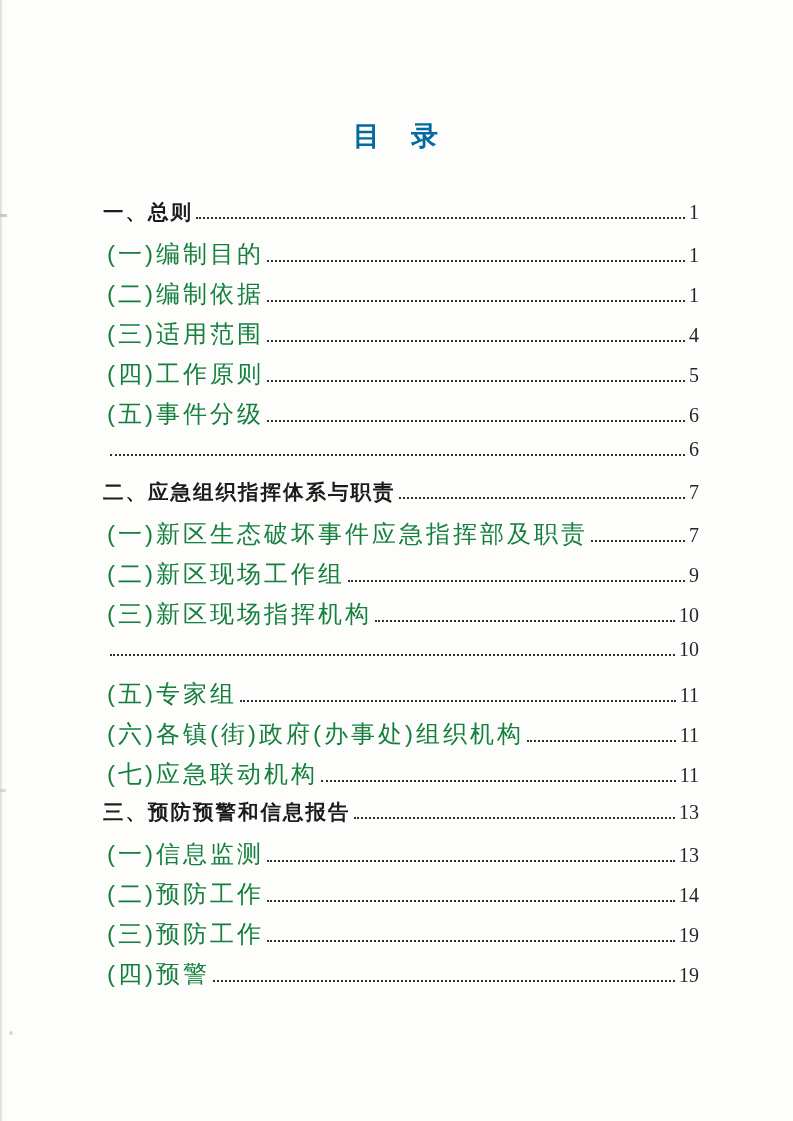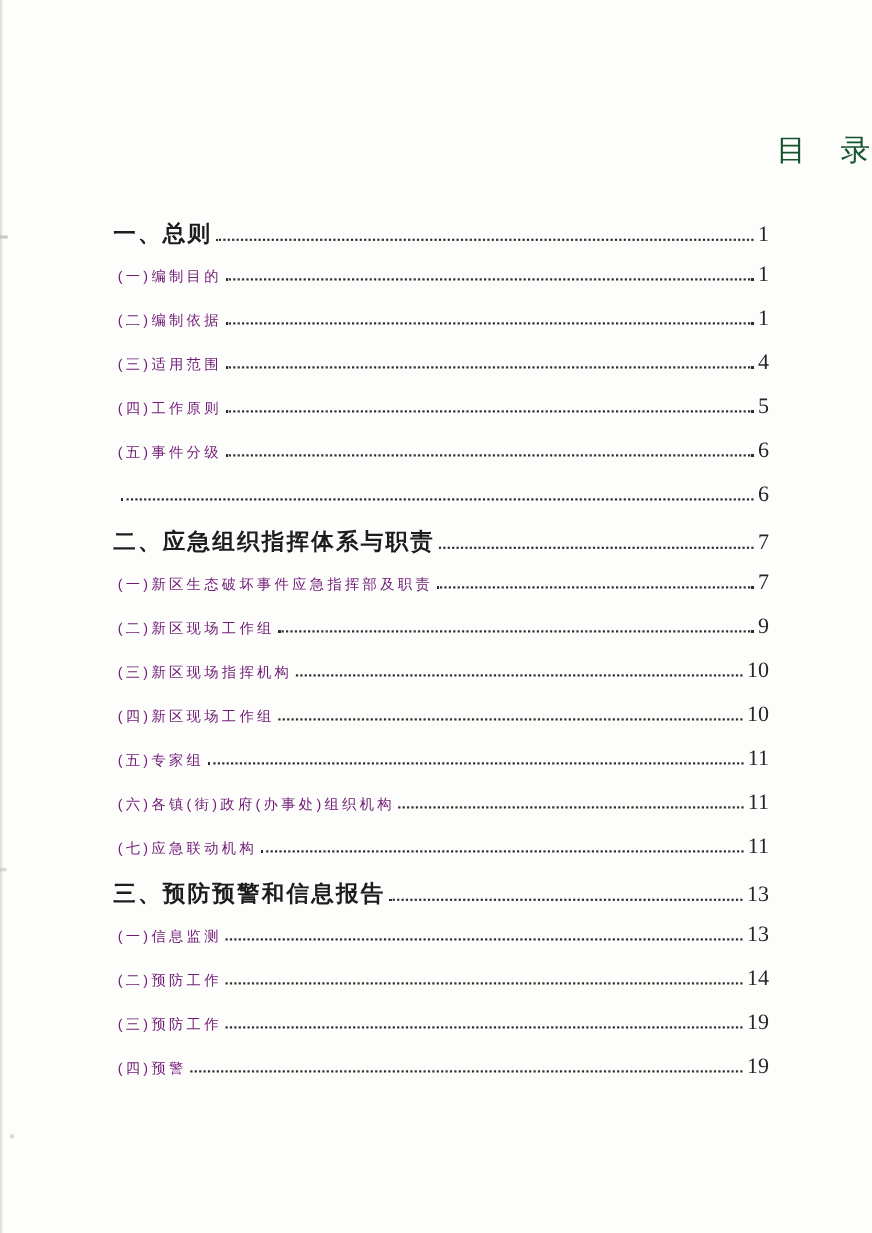--- a/index.html
+++ b/index.html
@@ -45,45 +45,45 @@
     border-radius: 50%;
     background: #e0c9c6;
     opacity: .8;
   }
 
   .doc-title {
     position: absolute;
     top: 118px;
     left: 0;
     width: 100%;
-    text-align: right;
+    text-align: center;
     font-size: 27px;
-    font-weight: 400;
+    font-weight: 700;
     letter-spacing: 2px;
-    color: #14532d;
+    color: #0369a1;
     margin: 0;
   }
 
   .toc {
     position: absolute;
     top: 198px;
     left: 103px;
     right: 94px;
   }
   .toc-row {
     display: flex;
     align-items: baseline;
     height: 40px;
     white-space: nowrap;
     justify-content: center;
   }
   .toc-label {
-    font-size: 13px;
+    font-size: 24px;
     letter-spacing: 3px;
-    color: #701a75;
+    color: #15803d;
   }
   .toc-row.section .toc-label {
     font-weight: 700;
     font-size: 20.5px;
     letter-spacing: 2px;
     color: #1c1c1c;
   }
   .toc-row.sub {
     padding-left: 4px;
   }
@@ -159,21 +159,20 @@
         <span class="toc-label">(二)新区现场工作组</span>
         <span class="toc-dots"></span>
         <span class="toc-page">9</span>
       </div>
       <div class="toc-row sub">
         <span class="toc-label">(三)新区现场指挥机构</span>
         <span class="toc-dots"></span>
         <span class="toc-page">10</span>
       </div>
       <div class="toc-row sub">
-        <span class="toc-label">(四)新区现场工作组</span>
         <span class="toc-dots"></span>
         <span class="toc-page">10</span>
       </div>
       <div class="toc-row sub">
         <span class="toc-label">(五)专家组</span>
         <span class="toc-dots"></span>
         <span class="toc-page">11</span>
       </div>
       <div class="toc-row sub">
         <span class="toc-label">(六)各镇(街)政府(办事处)组织机构</span>

